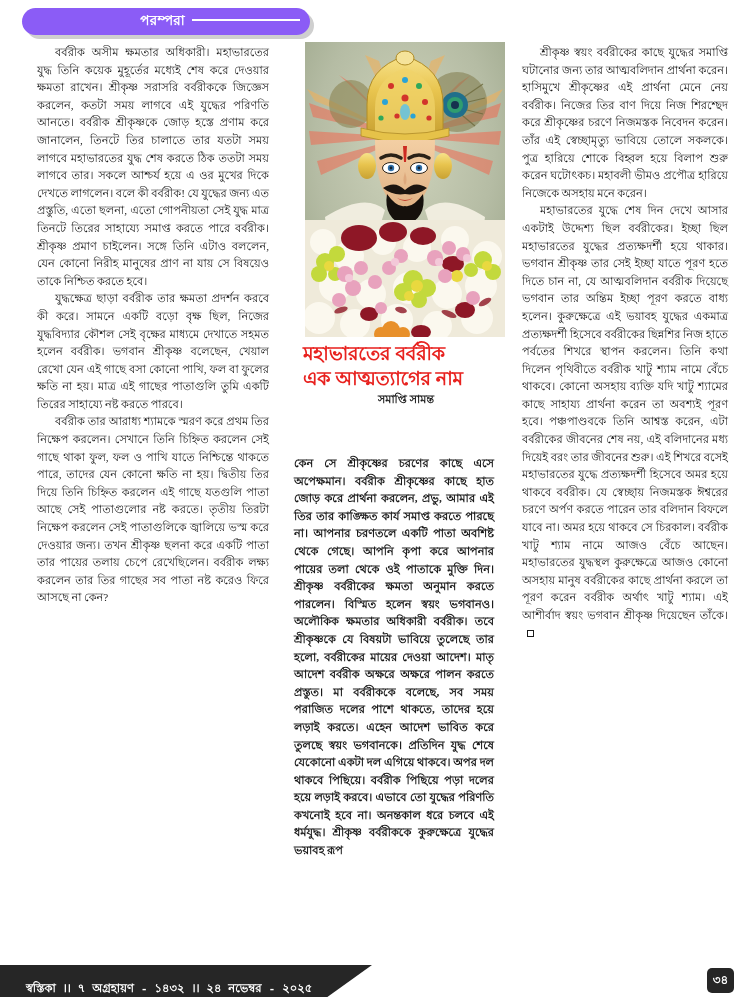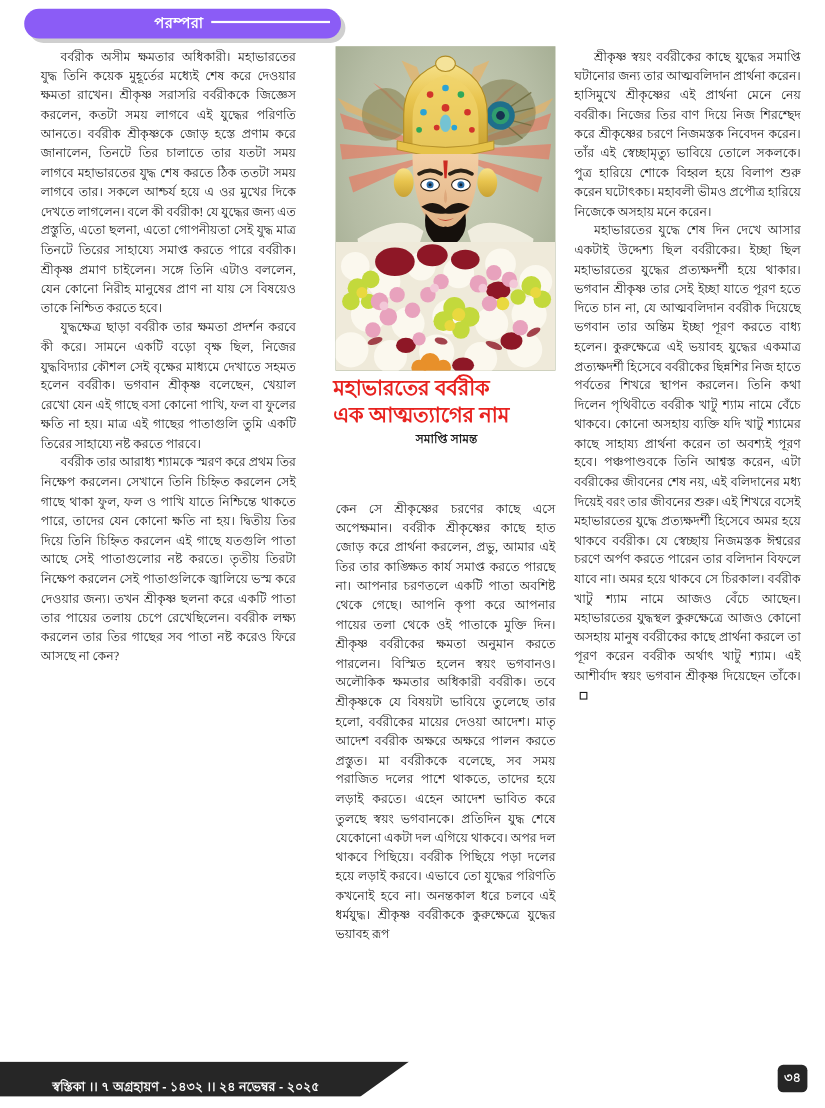--- a/index.html
+++ b/index.html
@@ -81,21 +81,21 @@
   }
   .col p {
     text-indent:1.6em;
     margin:0;
     hyphens:auto;
     word-spacing:-0.3px;
   }
   .col p.noindent { text-indent:0; }
 
   #col1 { left:37px;  width:232px; }
-  #col2 { left:305px; width:200px; top:455px; }
+  #col2 { left:294px; width:200px; top:455px;font-weight:bold; }
   #col3 { left:522px; width:206px; }
 
   
   .photo {
     position:absolute;
     left:305px;
     top:42px;
     width:200px;
     height:295px;
     overflow:hidden;
@@ -140,21 +140,21 @@
     display:flex;
     align-items:center;
     justify-content:center;
     padding-right:34px;
   }
   .footer-text {
     color:#ffffff;
     font-size:11.5px;
     font-weight:bold;
     white-space:nowrap;
-    font-family:Liberation Sans, sans-serif;
+    font-family:Liberation Mono, monospace;
     margin-top:16px;
   }
   .page-number {
     position:absolute;
     right:16px;
     top:968px;
     width:27px;
     height:25px;
     background:#262626;
     border-radius:5px;

